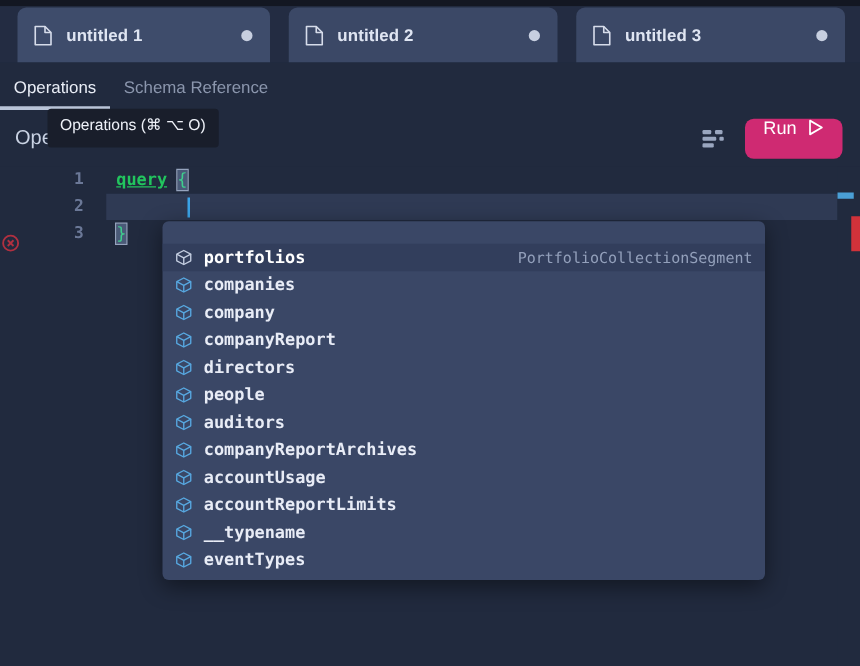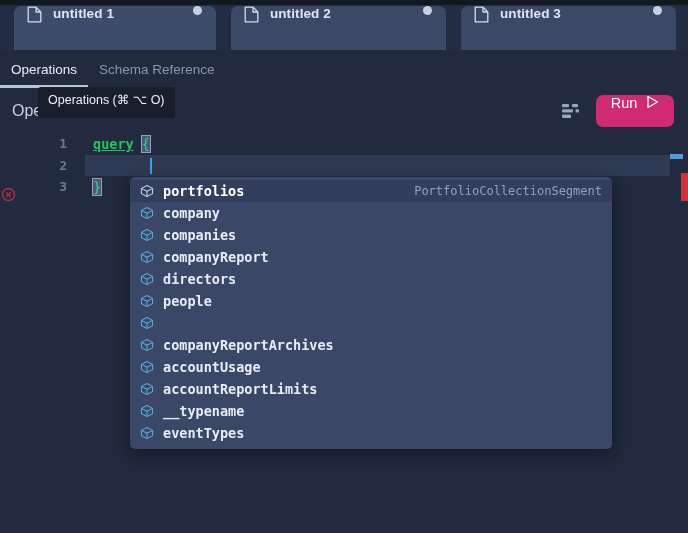--- a/index.html
+++ b/index.html
@@ -47,21 +47,21 @@
 
   .tab {
     position: relative;
     height: 44px;
     width: 227px;
     margin-right: 12px;
     background: #3c4a६8;
     background: #3b4866;
     border-radius: 7px 7px 0 0;
     display: flex;
-    align-items: flex-start;
+    align-items: center;
     padding: 0 14px 0 13px;
     cursor: pointer;
     margin-left: 3px;
   }
   .tab:first-child { margin-left: 14px; width: 213px; }
   .tab.active { background: #3e4c6b; }
 
   .tab .doc-ico {
     width: 15px; height: 17px;
     flex: 0 0 auto;
@@ -255,21 +255,21 @@
   }
 
   
   .ac-popup {
     position: absolute;
     top: 177px;
     left: 130px;
     width: 482px;
     background: #3a4766;
     border-radius: 5px;
-    padding: 3px 0 5px 0;
+    padding: 18px 0 5px 0;
     box-shadow: 0 5px 18px rgba(0,0,0,.45);
     overflow: hidden;
   }
 
   .ac-item {
     height: 22px;
     display: flex;
     align-items: center;
     padding: 0 10px 0 10px;
     cursor: pointer;
@@ -425,42 +425,42 @@
         <span class="ac-type">PortfolioCollectionSegment</span>
       </div>
       <div class="ac-item">
         <span>
           <svg class="ac-cube" viewBox="0 0 16 16" aria-hidden="true">
             <path d="M8 1.6 L14.4 5 L8 8.4 L1.6 5 Z" fill="none" stroke="#57a8e0" stroke-width="1.25" stroke-linejoin="round"></path>
             <path d="M1.6 5 V11 L8 14.4 L14.4 11 V5" fill="none" stroke="#57a8e0" stroke-width="1.25" stroke-linejoin="round"></path>
             <path d="M8 8.4 V14.4" fill="none" stroke="#57a8e0" stroke-width="1.25"></path>
           </svg>
         </span>
+        <span class="ac-name">companies</span>
+        <span class="ac-type"></span>
+      </div>
+      <div class="ac-item">
+        <span>
+          <svg class="ac-cube" viewBox="0 0 16 16" aria-hidden="true">
+            <path d="M8 1.6 L14.4 5 L8 8.4 L1.6 5 Z" fill="none" stroke="#57a8e0" stroke-width="1.25" stroke-linejoin="round"></path>
+            <path d="M1.6 5 V11 L8 14.4 L14.4 11 V5" fill="none" stroke="#57a8e0" stroke-width="1.25" stroke-linejoin="round"></path>
+            <path d="M8 8.4 V14.4" fill="none" stroke="#57a8e0" stroke-width="1.25"></path>
+          </svg>
+        </span>
         <span class="ac-name">company</span>
         <span class="ac-type"></span>
       </div>
       <div class="ac-item">
         <span>
           <svg class="ac-cube" viewBox="0 0 16 16" aria-hidden="true">
             <path d="M8 1.6 L14.4 5 L8 8.4 L1.6 5 Z" fill="none" stroke="#57a8e0" stroke-width="1.25" stroke-linejoin="round"></path>
             <path d="M1.6 5 V11 L8 14.4 L14.4 11 V5" fill="none" stroke="#57a8e0" stroke-width="1.25" stroke-linejoin="round"></path>
             <path d="M8 8.4 V14.4" fill="none" stroke="#57a8e0" stroke-width="1.25"></path>
           </svg>
         </span>
-        <span class="ac-name">companies</span>
-        <span class="ac-type"></span>
-      </div>
-      <div class="ac-item">
-        <span>
-          <svg class="ac-cube" viewBox="0 0 16 16" aria-hidden="true">
-            <path d="M8 1.6 L14.4 5 L8 8.4 L1.6 5 Z" fill="none" stroke="#57a8e0" stroke-width="1.25" stroke-linejoin="round"></path>
-            <path d="M1.6 5 V11 L8 14.4 L14.4 11 V5" fill="none" stroke="#57a8e0" stroke-width="1.25" stroke-linejoin="round"></path>
-            <path d="M8 8.4 V14.4" fill="none" stroke="#57a8e0" stroke-width="1.25"></path>
-          </svg>
-        </span>
         <span class="ac-name">companyReport</span>
         <span class="ac-type"></span>
       </div>
       <div class="ac-item">
         <span>
           <svg class="ac-cube" viewBox="0 0 16 16" aria-hidden="true">
             <path d="M8 1.6 L14.4 5 L8 8.4 L1.6 5 Z" fill="none" stroke="#57a8e0" stroke-width="1.25" stroke-linejoin="round"></path>
             <path d="M1.6 5 V11 L8 14.4 L14.4 11 V5" fill="none" stroke="#57a8e0" stroke-width="1.25" stroke-linejoin="round"></path>
             <path d="M8 8.4 V14.4" fill="none" stroke="#57a8e0" stroke-width="1.25"></path>
           </svg>
@@ -480,20 +480,21 @@
         <span class="ac-type"></span>
       </div>
       <div class="ac-item">
         <span>
           <svg class="ac-cube" viewBox="0 0 16 16" aria-hidden="true">
             <path d="M8 1.6 L14.4 5 L8 8.4 L1.6 5 Z" fill="none" stroke="#57a8e0" stroke-width="1.25" stroke-linejoin="round"></path>
             <path d="M1.6 5 V11 L8 14.4 L14.4 11 V5" fill="none" stroke="#57a8e0" stroke-width="1.25" stroke-linejoin="round"></path>
             <path d="M8 8.4 V14.4" fill="none" stroke="#57a8e0" stroke-width="1.25"></path>
           </svg>
         </span>
+        <span class="ac-name">auditors</span>
         <span class="ac-type"></span>
       </div>
       <div class="ac-item">
         <span>
           <svg class="ac-cube" viewBox="0 0 16 16" aria-hidden="true">
             <path d="M8 1.6 L14.4 5 L8 8.4 L1.6 5 Z" fill="none" stroke="#57a8e0" stroke-width="1.25" stroke-linejoin="round"></path>
             <path d="M1.6 5 V11 L8 14.4 L14.4 11 V5" fill="none" stroke="#57a8e0" stroke-width="1.25" stroke-linejoin="round"></path>
             <path d="M8 8.4 V14.4" fill="none" stroke="#57a8e0" stroke-width="1.25"></path>
           </svg>
         </span>

